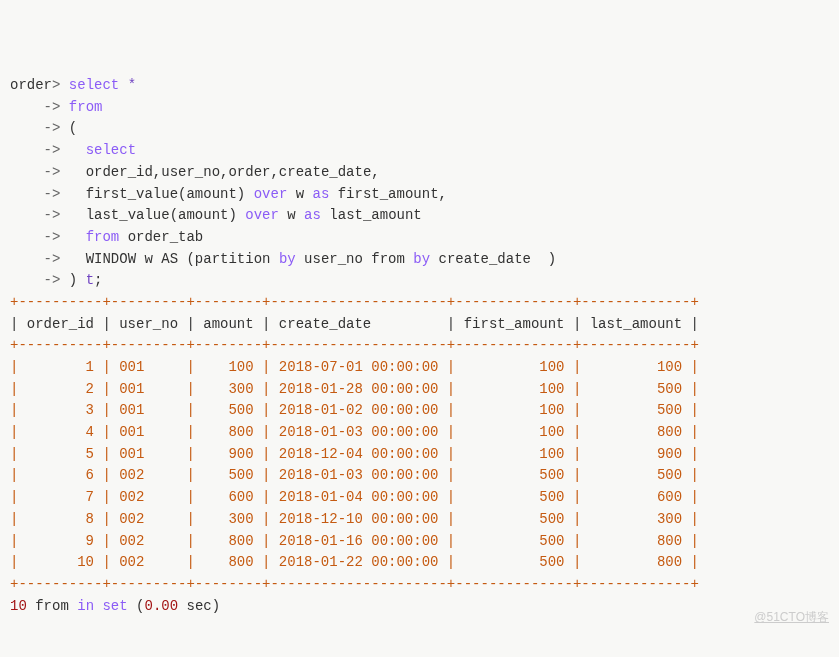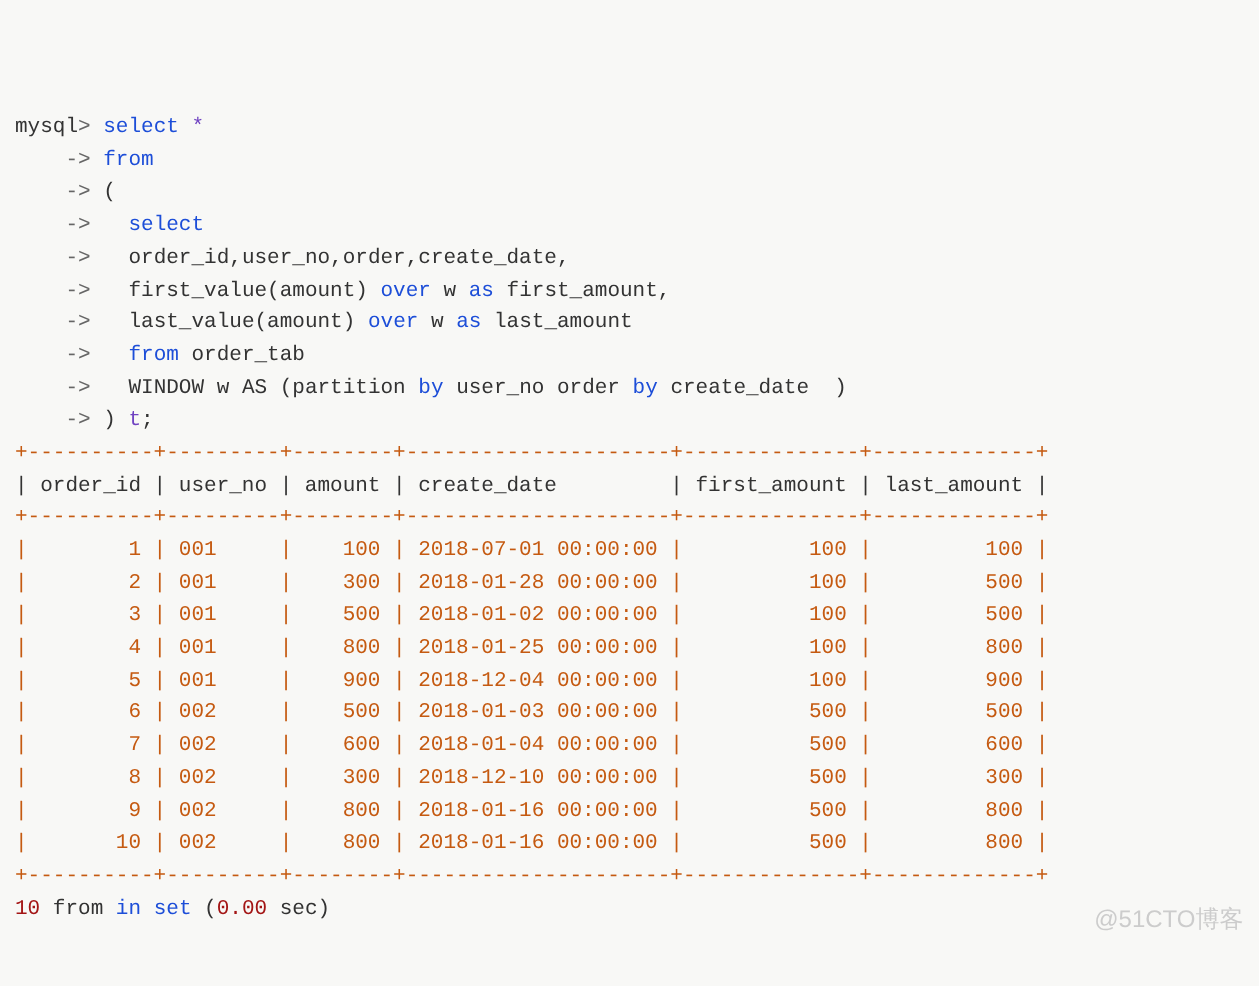--- a/index.html
+++ b/index.html
@@ -6,57 +6,58 @@
     margin: 0;
     padding: 10px;
     background: #f8f8f6;
     font-family: "Consolas", "Monaco", "Courier New", monospace;
     font-size: 14px;
     line-height: 1.55;
     color: #333;
     white-space: pre;
   }
   .purple { color: #6f42c1; }
-  .blue { color: #1d4ed8; }
+  .blue { color: #8b5cf6; }
   .orange { color: #c55a11; }
   .maroon { color: #a31515; text-align: right; }
   .gray { color: #666; }
   .watermark {
     position: absolute;
     color: #ccc;
-    font-size: 16px;
+    font-size: 12px;
     right: 10px;
     bottom: 30px;
     font-family: sans-serif;
+    text-decoration: underline;
   }
 </style>
 </head>
 <body>
 
 
-<div><span><span>mysql</span><span class="gray">&gt;</span></span> <span class="blue">select</span> <span class="purple">*</span>
+<div><span><span>order</span><span class="gray">&gt;</span></span> <span class="blue">select</span> <span class="purple">*</span>
     <span class="gray">-&gt;</span> <span class="blue">from</span>
     <span class="gray">-&gt;</span> <span>(</span>
     <span class="gray">-&gt;</span>   <span class="blue">select</span>
     <span class="gray">-&gt;</span>   <span>order_id,user_no,order,create_date,</span>
     <span class="gray">-&gt;</span>   <span>first_value(amount) </span><span class="blue">over</span><span> w </span><span class="blue">as</span><span> first_amount,</span>
     <span class="gray">-&gt;</span>   <span>last_value(amount) </span><span class="blue">over</span><span> w </span><span class="blue">as</span><span> last_amount</span>
     <span class="gray">-&gt;</span>   <span class="blue">from</span><span> order_tab</span>
-    <span class="gray">-&gt;</span>   <span>WINDOW w AS (partition </span><span class="blue">by</span><span> user_no order </span><span class="blue">by</span><span> create_date  )</span>
+    <span class="gray">-&gt;</span>   <span>WINDOW w AS (partition </span><span class="blue">by</span><span> user_no from </span><span class="blue">by</span><span> create_date  )</span>
     <span class="gray">-&gt;</span> <span>) </span><span class="purple">t</span><span>;</span>
 <span class="orange">+----------+---------+--------+---------------------+--------------+-------------+</span>
 <span>| order_id | user_no | amount | create_date         | first_amount | last_amount |</span>
 <span class="orange">+----------+---------+--------+---------------------+--------------+-------------+</span>
 <span class="orange">|        1 | 001     |    100 | 2018-07-01 00:00:00 |          100 |         100 |</span>
 <span class="orange">|        2 | 001     |    300 | 2018-01-28 00:00:00 |          100 |         500 |</span>
 <span class="orange">|        3 | 001     |    500 | 2018-01-02 00:00:00 |          100 |         500 |</span>
-<span class="orange">|        4 | 001     |    800 | 2018-01-25 00:00:00 |          100 |         800 |</span>
+<span class="orange">|        4 | 001     |    800 | 2018-01-03 00:00:00 |          100 |         800 |</span>
 <span class="orange">|        5 | 001     |    900 | 2018-12-04 00:00:00 |          100 |         900 |</span>
 <span class="orange">|        6 | 002     |    500 | 2018-01-03 00:00:00 |          500 |         500 |</span>
 <span class="orange">|        7 | 002     |    600 | 2018-01-04 00:00:00 |          500 |         600 |</span>
 <span class="orange">|        8 | 002     |    300 | 2018-12-10 00:00:00 |          500 |         300 |</span>
 <span class="orange">|        9 | 002     |    800 | 2018-01-16 00:00:00 |          500 |         800 |</span>
-<span class="orange">|       10 | 002     |    800 | 2018-01-16 00:00:00 |          500 |         800 |</span>
+<span class="orange">|       10 | 002     |    800 | 2018-01-22 00:00:00 |          500 |         800 |</span>
 <span class="orange">+----------+---------+--------+---------------------+--------------+-------------+</span>
 <span class="maroon">10</span><span> from </span><span class="blue">in</span> <span class="blue">set</span><span> (</span><span class="maroon">0.00</span><span> sec)</span></div>
 <div class="watermark">@51CTO博客</div>
 
 
 
 </body></html>

